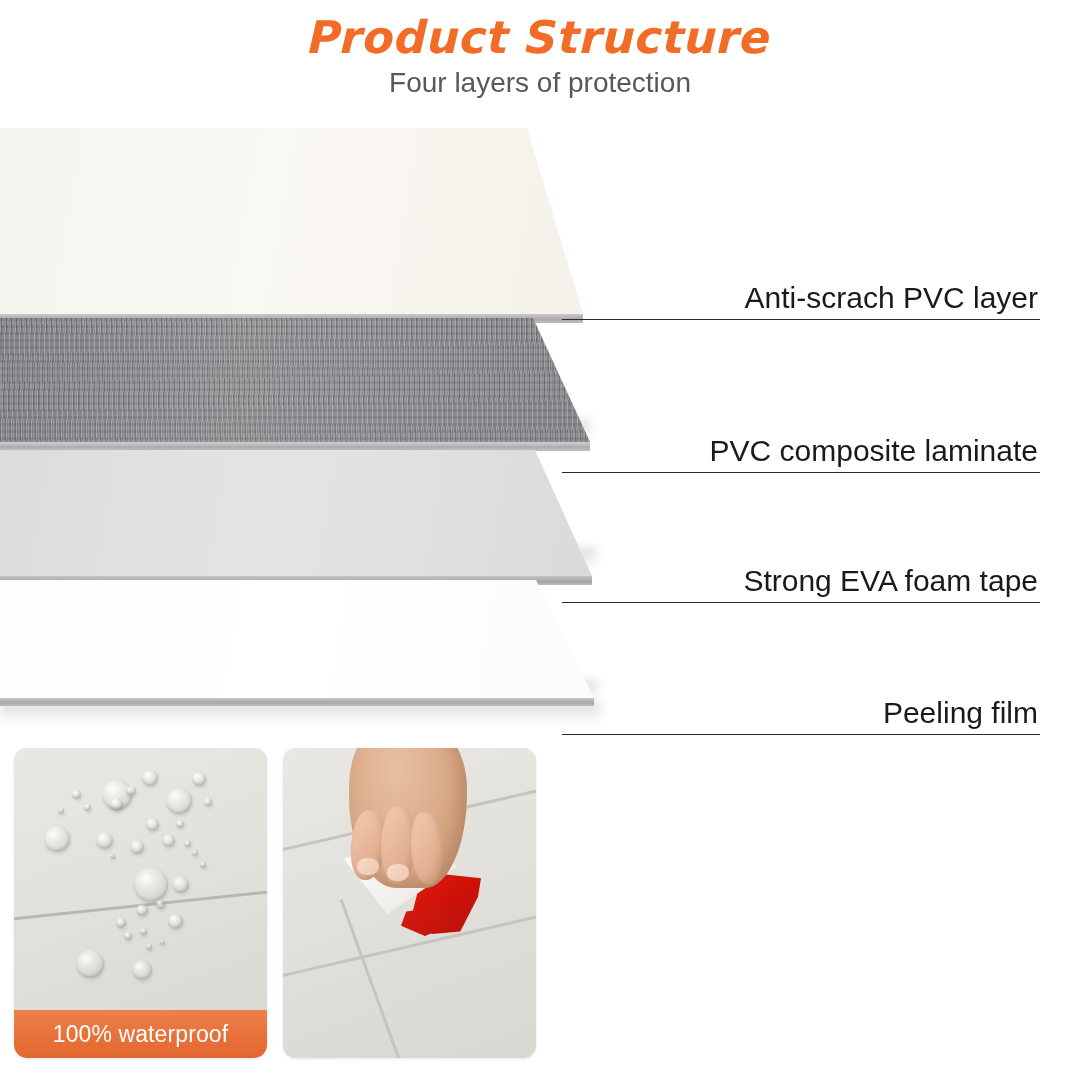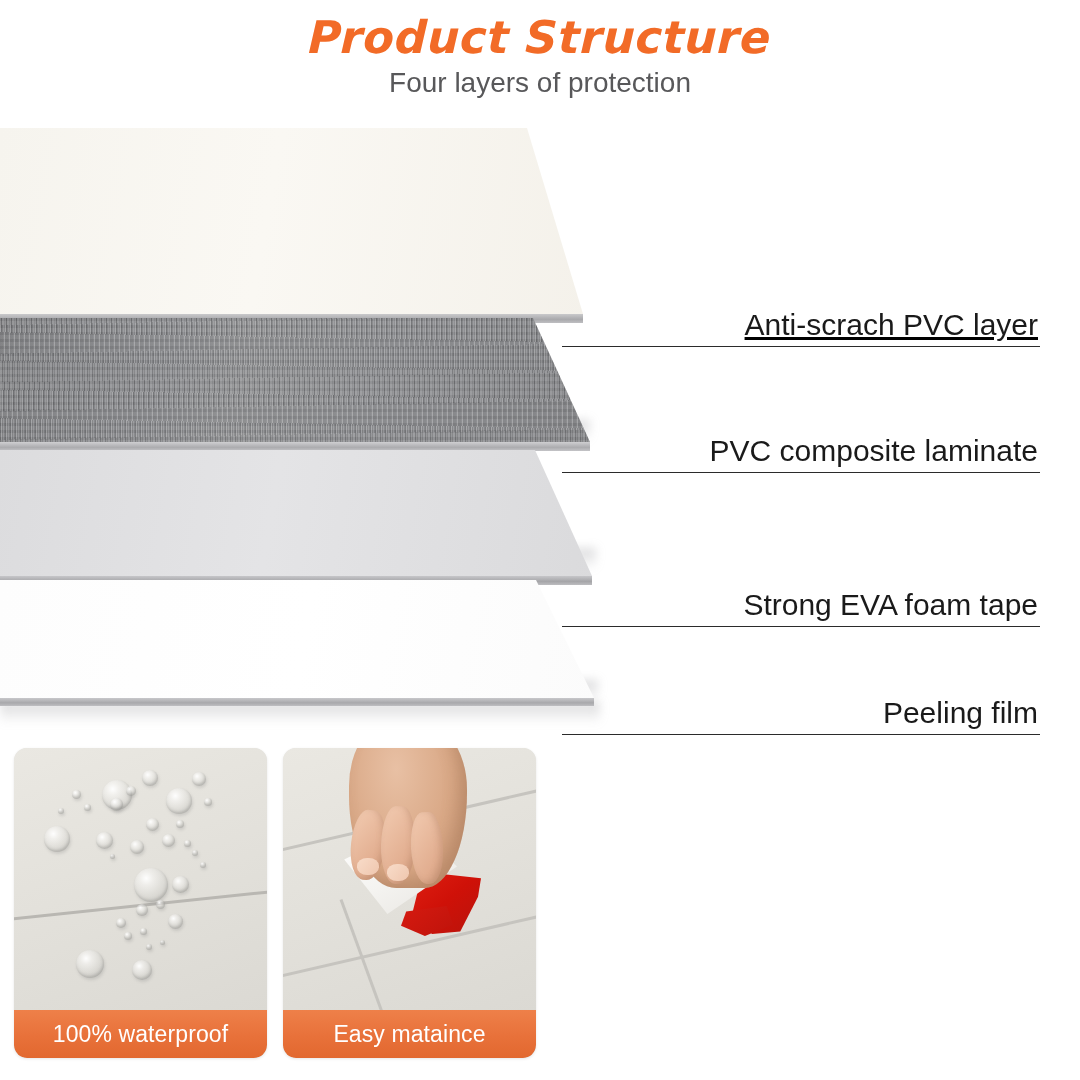--- a/index.html
+++ b/index.html
@@ -182,23 +182,23 @@
     padding-right: 2px;
     white-space: nowrap;
   }
   .callout-rule {
     display: block;
     width: 478px;
     height: 1px;
     background: #2B2B2B;
     margin-top: 5px;
   }
-  #callout-1 { top: 188px; text-decoration: underline; }
+  #callout-1 { top: 161px; }
   #callout-2 { top: 314px; }
-  #callout-3 { top: 468px; }
+  #callout-3 { top: 444px; }
   #callout-4 { top: 576px; }
 
   
   #cards {
     position: absolute;
     top: 748px;
     left: 14px;
     width: 1052px;
     height: 318px;
     display: flex;
@@ -560,16 +560,15 @@
       <div class="red-streak"></div>
       <div class="red-streak-2"></div>
       <div class="cloth"></div>
       <div class="hand4"></div>
       <div class="finger" style="left:68px; top:62px; width:34px; height:70px; transform:rotate(6deg);"></div>
       <div class="finger" style="left:98px; top:58px; width:34px; height:78px; transform:rotate(2deg);"></div>
       <div class="finger" style="left:128px; top:64px; width:32px; height:72px; transform:rotate(-3deg);"></div>
       <div class="nail" style="left:74px; top:110px; width:22px; height:17px;"></div>
       <div class="nail" style="left:104px; top:116px; width:22px; height:17px;"></div>
     </div>
-    <div class="card-caption">Easy mataince</div>
   </div>
 
 </div>
 
 </body></html>

